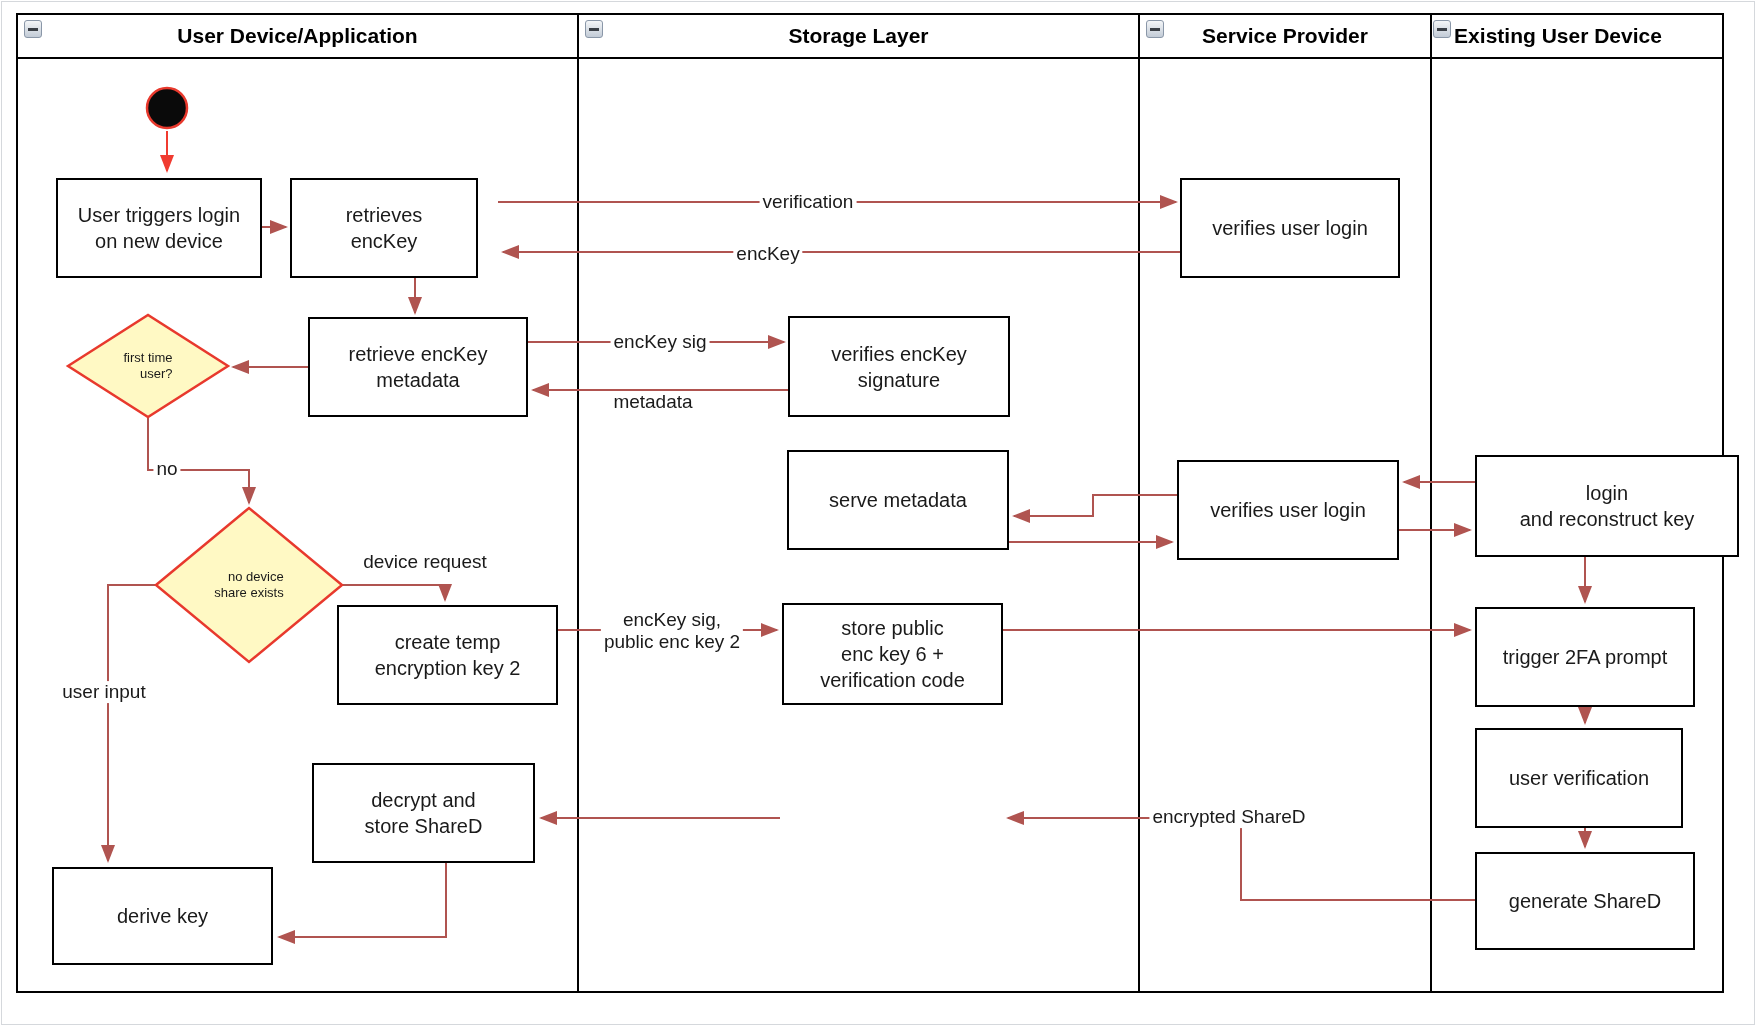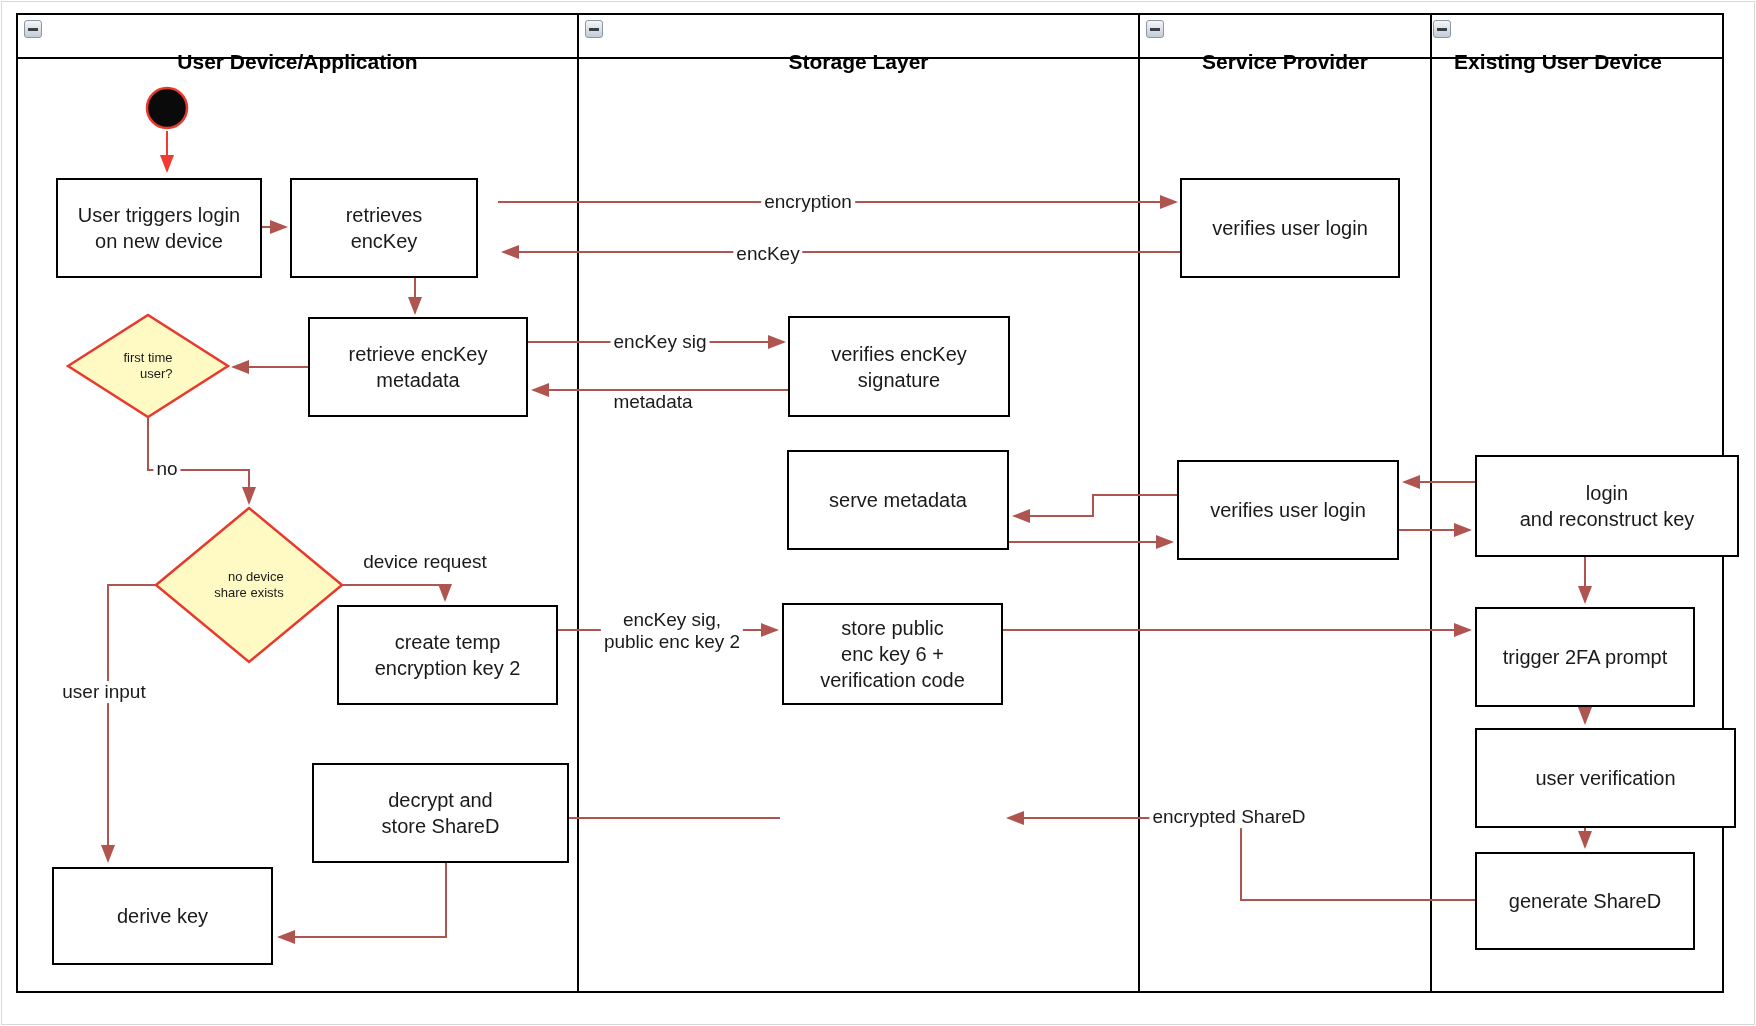--- a/index.html
+++ b/index.html
@@ -31,21 +31,21 @@
   }
   .header-sep {
     position: absolute;
     left: 16px; top: 57px; width: 1708px; height: 2px;
     background: #000;
   }
   .lane-header {
     position: absolute;
     top: 15px; height: 42px;
     display: flex; align-items: center; justify-content: center;
-    font-size: 21px; font-weight: bold; color: #000; margin-top: 26px;
+    font-size: 21px; font-weight: bold; color: #000;
   }
   .collapse-btn {
     position: absolute; top: 20px;
     width: 18px; height: 18px;
     border: 1px solid #8a97a8;
     border-radius: 3px;
     background: linear-gradient(#f4f6f8, #c2cbd6);
     box-sizing: border-box;
   }
   .collapse-btn::after {
@@ -150,21 +150,21 @@
       <path d="M1475,900 L1241,900 L1241,818 L1008,818" marker-end="url(#arr)"></path>
       <path d="M780,818 L541,818" marker-end="url(#arr)"></path>
       <path d="M446,863 L446,937 L279,937" marker-end="url(#arr)"></path>
       <path d="M156,585 L108,585 L108,861" marker-end="url(#arr)"></path>
     </g>
 
     <polygon points="68,366 148,315 228,366 148,417" fill="#FFF9C4" stroke="#E8392D" stroke-width="2.5"></polygon>
     <polygon points="156,585 249,508 342,585 249,662" fill="#FFF9C4" stroke="#E8392D" stroke-width="2.5"></polygon>
   </svg>
 
-  <div class="edge-label" style="left:808px;top:202px">encryption</div>
+  <div class="edge-label" style="left:808px;top:202px">verification</div>
   <div class="edge-label" style="left:768px;top:254px">encKey</div>
   <div class="edge-label" style="left:660px;top:342px">encKey sig</div>
   <div class="edge-label" style="left:653px;top:402px">metadata</div>
   <div class="edge-label" style="left:167px;top:469px">no</div>
   <div class="edge-label no-bg" style="left:425px;top:562px">device request</div>
   <div class="edge-label" style="left:672px;top:631px">encKey sig,
 public enc key 2</div>
   <div class="edge-label" style="left:104px;top:692px">user input</div>
   <div class="edge-label" style="left:1229px;top:817px">encrypted ShareD</div>
 
@@ -185,18 +185,18 @@
   <div class="node" style="left:787px;top:450px;width:222px;height:100px">serve metadata</div>
   <div class="node" style="left:1177px;top:460px;width:222px;height:100px">verifies user login</div>
   <div class="node" style="left:1475px;top:455px;width:264px;height:102px">login
 and reconstruct key</div>
   <div class="node" style="left:337px;top:605px;width:221px;height:100px">create temp
 encryption key 2</div>
   <div class="node" style="left:782px;top:603px;width:221px;height:102px">store public
 enc key 6 +
 verification code</div>
   <div class="node" style="left:1475px;top:607px;width:220px;height:100px">trigger 2FA prompt</div>
-  <div class="node" style="left:1475px;top:728px;width:261px;height:100px">user verification</div>
+  <div class="node" style="left:1475px;top:728px;width:208px;height:100px">user verification</div>
   <div class="node" style="left:1475px;top:852px;width:220px;height:98px">generate ShareD</div>
-  <div class="node" style="left:312px;top:763px;width:257px;height:100px">decrypt and
+  <div class="node" style="left:312px;top:763px;width:223px;height:100px">decrypt and
 store ShareD</div>
   <div class="node" style="left:52px;top:867px;width:221px;height:98px">derive key</div>
 </div>
 
 </body></html>

